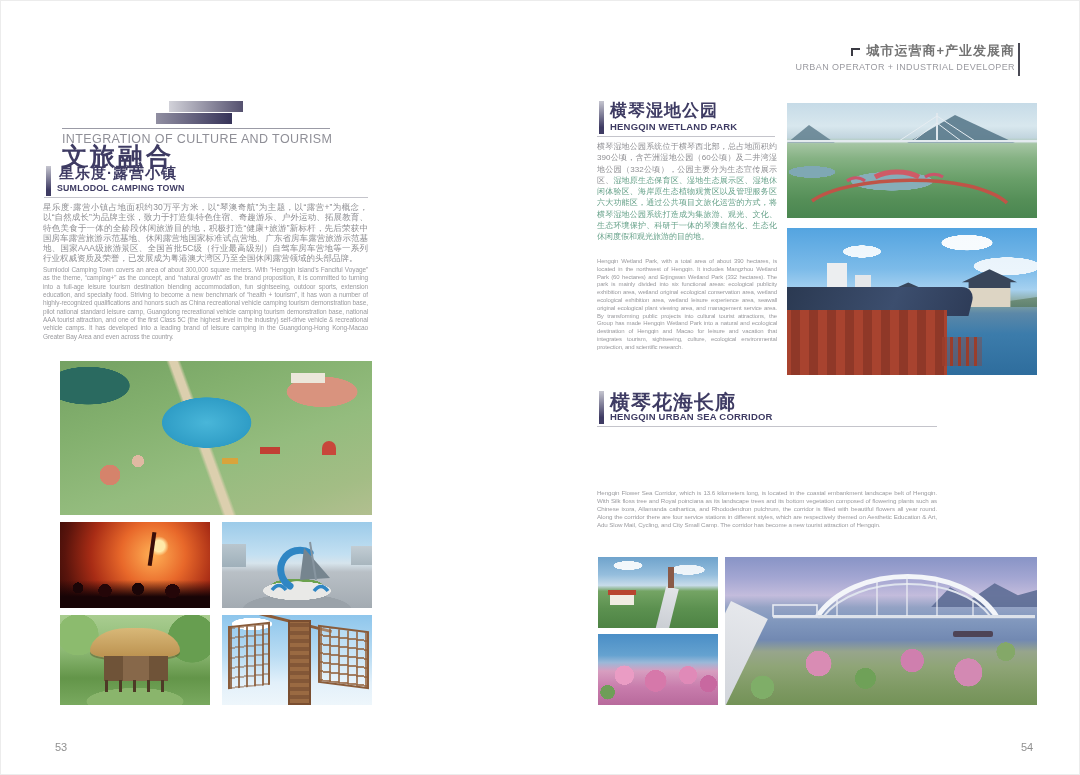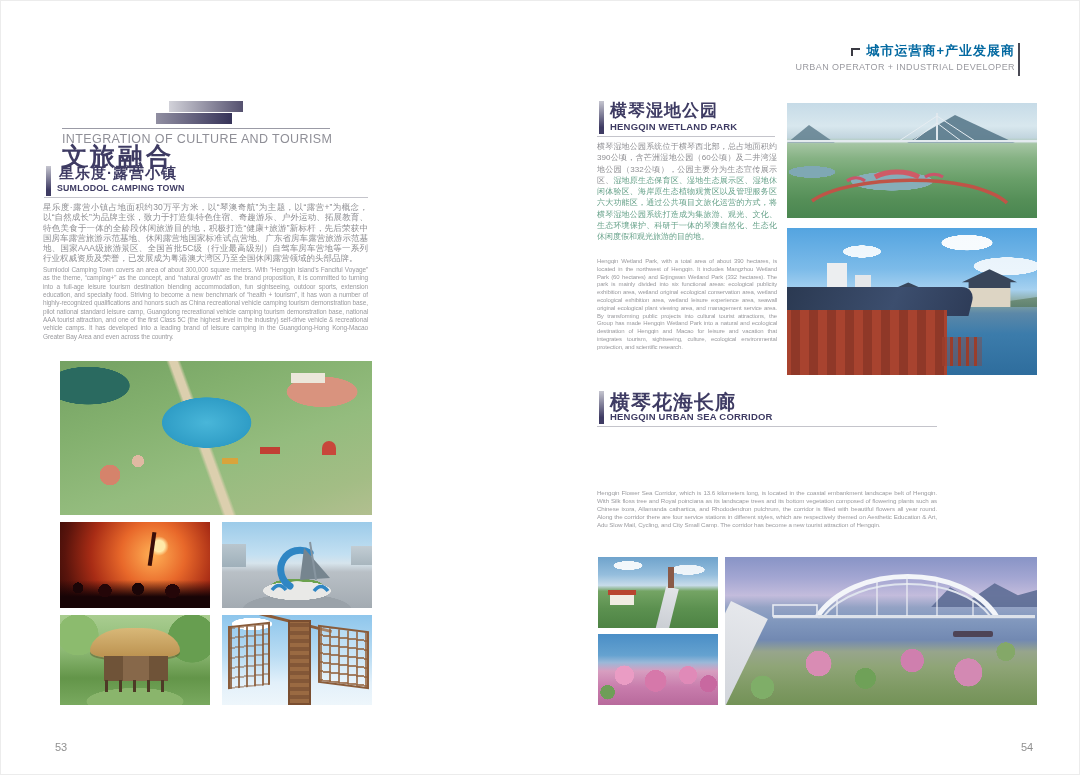--- a/index.html
+++ b/index.html
@@ -45,21 +45,21 @@
   #camp-body-zh { left:43px; top:202px; width:325px; height:62px; font-size:8.5px; line-height:10.3px; }
   #camp-body-en { left:43px; top:266px; width:325px; height:92px; font-size:6.5px; line-height:8.35px; }
   #wet-body-zh { left:597px; top:141px; width:180px; height:113px; font-size:8px; line-height:11.3px; }
   #wet-body-zh .green { color:#67a28a; }
   #wet-body-en { left:597px; top:258px; width:180px; height:112px; font-size:6px; line-height:7.8px; letter-spacing:-0.15px; }
   #flo-body-zh { left:597px; top:433px; width:340px; height:52px; font-size:8.5px; line-height:12.6px; }
   #flo-body-en { left:597px; top:489px; width:340px; height:50px; font-size:6.2px; line-height:8px; }
 
   
   #corner-head { right:65px; top:42px; text-align:right; }
-  #corner-zh { font-size:13px; font-weight:700; color:#0369a1; letter-spacing:1px; }
+  #corner-zh { font-size:13px; font-weight:700; color:#737373; letter-spacing:1px; }
   #corner-en { font-size:9px; color:#9a9aa0; letter-spacing:0.4px; margin-top:2px; }
   #corner-mark { display:inline-block; width:9px; height:8px; border-left:2px solid #3a3a42; border-top:2px solid #3a3a42; margin-right:6px; vertical-align:middle; }
   #corner-vbar { left:1018px; top:43px; width:2px; height:33px; background:#4a4a55; }
 
   
   .pagenum { font-size:11px; color:#909090; }
   #pn-left { left:55px; top:741px; }
   #pn-right { left:1021px; top:741px; }
 
   

